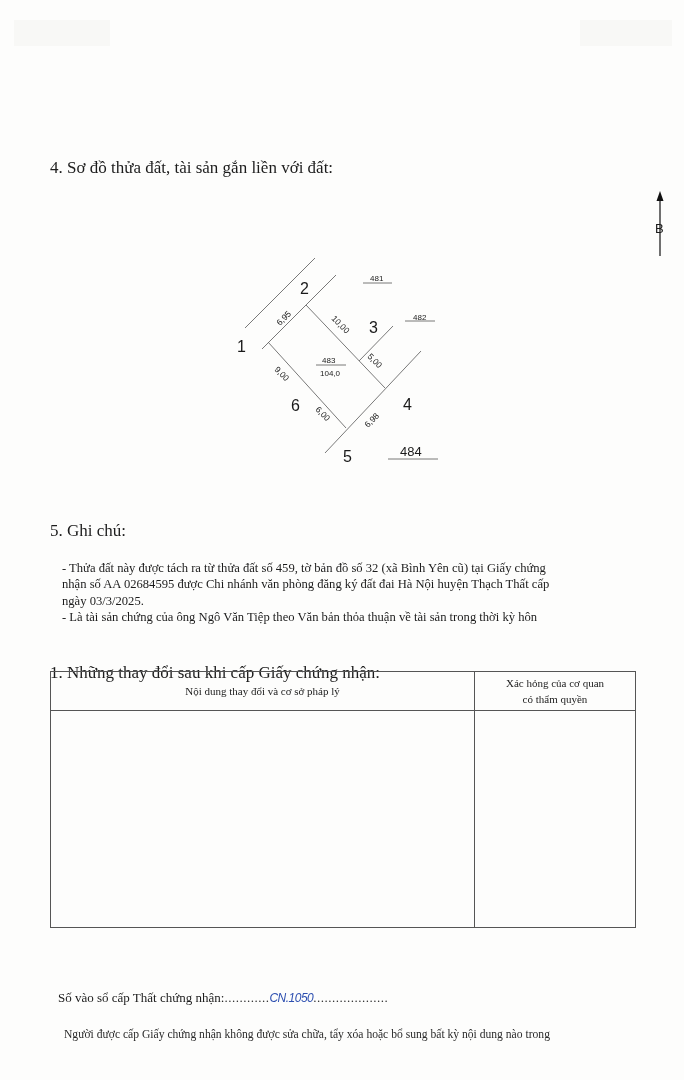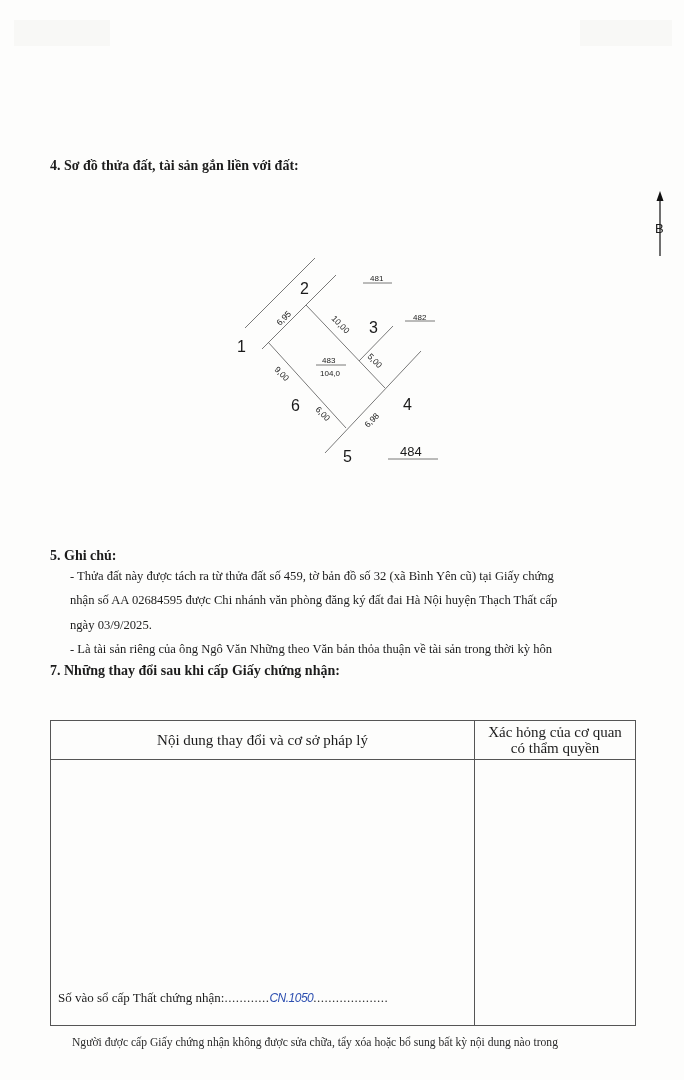--- a/index.html
+++ b/index.html
@@ -4,44 +4,44 @@
 <style>
   html, body { margin: 0; padding: 0; }
   body {
     width: 684px; height: 1080px; position: relative; overflow: hidden;
     background: #fdfdfc;
     font-family: "Liberation Serif", "DejaVu Serif", serif;
     color: #1c1c1c;
   }
   .faint-block { position: absolute; top: 20px; height: 26px; background: #f8f8f6; }
   .h-section {
-    position: absolute; left: 50px; font-weight: bold; font-size: 14px; letter-spacing: 0;
+    position: absolute; left: 50px; font-weight: normal; font-size: 17px; letter-spacing: 0;
   }
   #diagram { position: absolute; left: 0; top: 0; }
   #diagram text { font-family: "Liberation Sans", "DejaVu Sans", sans-serif; fill: #1a1a1a; }
   .note { position: absolute; left: 50px; width: 600px; font-size: 12.6px; line-height: 16.3px; }
-  .note p { margin: 8px; text-indent: 12px; font-family: Liberation Serif, serif; }
+  .note p { margin: 0; text-indent: 12px; font-family: Liberation Serif, serif; }
   .note .sub { text-indent: 0; padding-left: 12px; }
   table.changes {
-    position: absolute; left: 50px; top: 720px; width: 586px; height: 306px;
-    border-collapse: collapse; font-size: 15px;
+    position: absolute; left: 50px; top: 671px; width: 586px; height: 257px;
+    border-collapse: collapse; font-size: 11px;
   }
   table.changes td, table.changes th {
     border: 1px solid #555; font-weight: normal; text-align: center; vertical-align: middle; padding: 0;
   }
   table.changes th { height: 38px; line-height: 16px; }
   table.changes th.col1 { width: 423px; }
   .regno { position: absolute; left: 58px; top: 990px; font-size: 13px; }
   .regno .dots { letter-spacing: 0.5px; color: #333; }
   .regno .hand {
     font-family: "Liberation Sans", "DejaVu Sans", sans-serif; color: #2d4fb0; font-size: 12px;
     font-style: italic; letter-spacing: -0.5px;
   }
   .warning { position: absolute; left: 58px; top: 1021px; width: 590px; font-size: 11.6px; line-height: 15.5px; color: #2a2a2a; }
-  .warning p { margin: 14px; }
+  .warning p { margin: 6px; }
 </style>
 </head>
 <body>
 
 <div class="faint-block" style="left:14px;width:96px;"></div>
 <div class="faint-block" style="left:580px;width:92px;"></div>
 
 <div class="h-section" style="top:158px;">4. Sơ đồ thửa đất, tài sản gắn liền với đất:</div>
 
 <svg id="diagram" width="684" height="480" viewBox="0 0 684 480">
@@ -94,29 +94,29 @@
   <text x="291" y="411" font-size="16">6</text>
 
   <text font-size="8.5" transform="translate(280,326) rotate(-45)">6,95</text>
   <text font-size="8.5" transform="translate(331,319) rotate(45)">10,00</text>
   <text font-size="8.5" transform="translate(367,357) rotate(45)">5,00</text>
   <text font-size="8.5" transform="translate(368,428) rotate(-45)">6,98</text>
   <text font-size="8.5" transform="translate(315,410) rotate(45)">6,00</text>
   <text font-size="8.5" transform="translate(274,370) rotate(45)">9,00</text>
 </svg>
 
-<div class="h-section" style="top:548px;">5. Ghi chú:</div>
+<div class="h-section" style="top:521px;">5. Ghi chú:</div>
 <div class="note" style="top:560px;">
   <p>- Thửa đất này được tách ra từ thửa đất số 459, tờ bản đồ số 32 (xã Bình Yên cũ) tại Giấy chứng</p>
   <p class="sub">nhận số AA 02684595 được Chi nhánh văn phòng đăng ký đất đai Hà Nội huyện Thạch Thất cấp</p>
-  <p class="sub">ngày 03/9/2025.</p>
-  <p>- Là tài sản riêng của ông Ngô Văn Những theo Văn bản thỏa thuận về tài sản trong thời kỳ hôn</p>
+  <p class="sub">ngày 03/3/2025.</p>
+  <p>- Là tài sản chứng của ông Ngô Văn Tiệp theo Văn bản thỏa thuận về tài sản trong thời kỳ hôn</p>
 </div>
 
-<div class="h-section" style="top:663px;">7. Những thay đổi sau khi cấp Giấy chứng nhận:</div>
+<div class="h-section" style="top:663px;">1. Những thay đổi sau khi cấp Giấy chứng nhận:</div>
 
 <table class="changes">
   <tbody>
       <tr>
     <th class="col1">Nội dung thay đổi và cơ sở pháp lý</th>
     <th>
       <div>Xác hỏng của cơ quan</div>
       <div>có thẩm quyền</div>
     </th>
   </tr>

